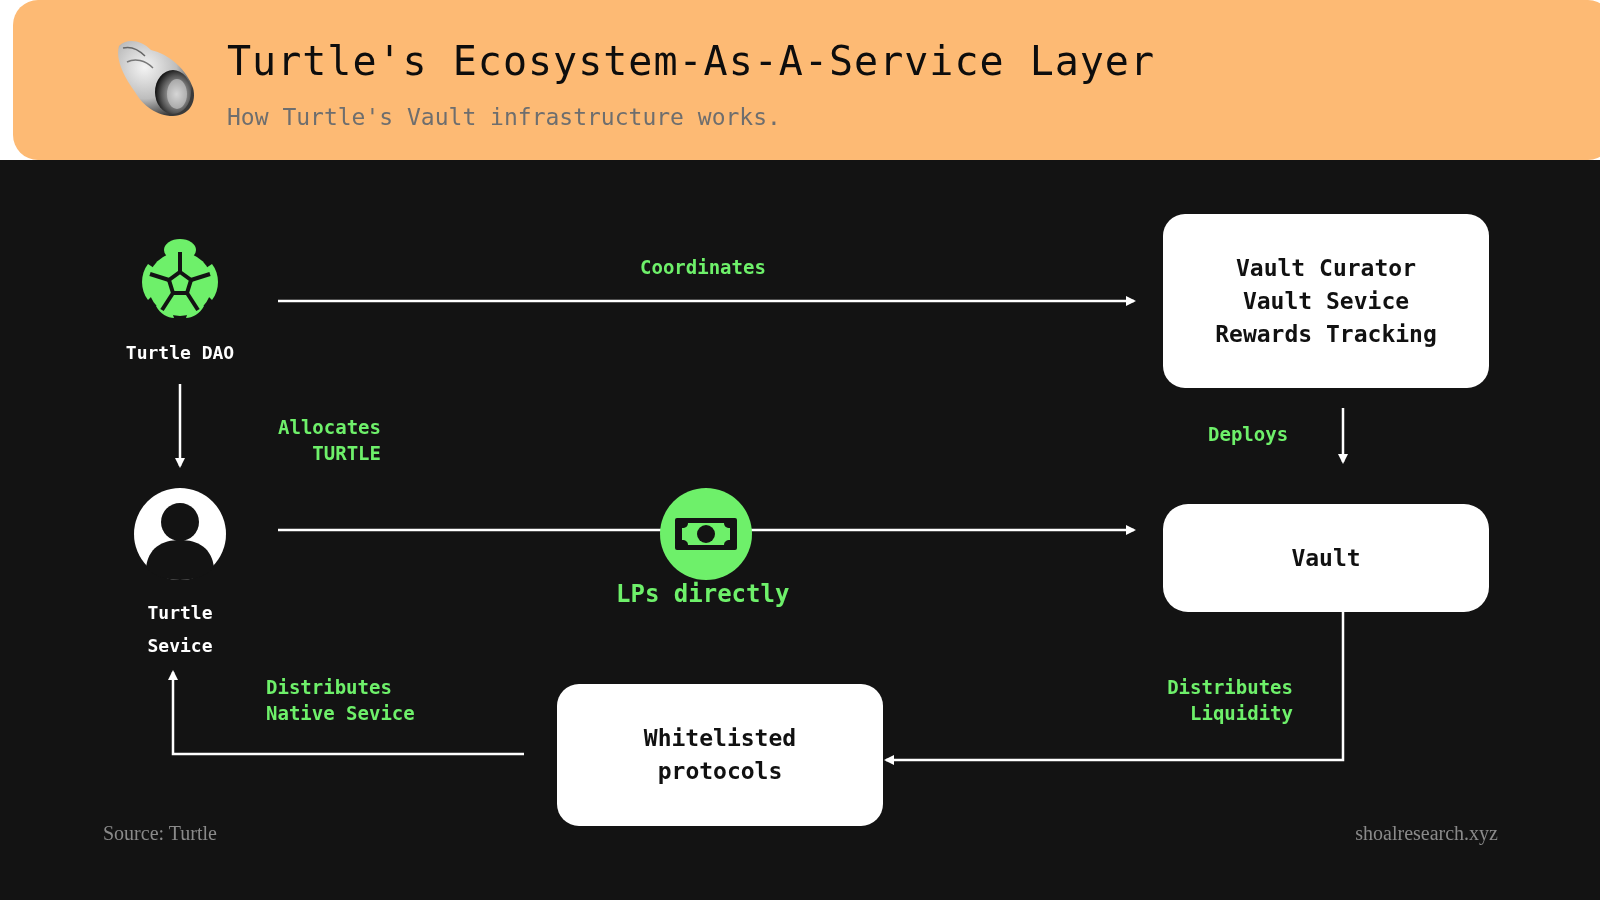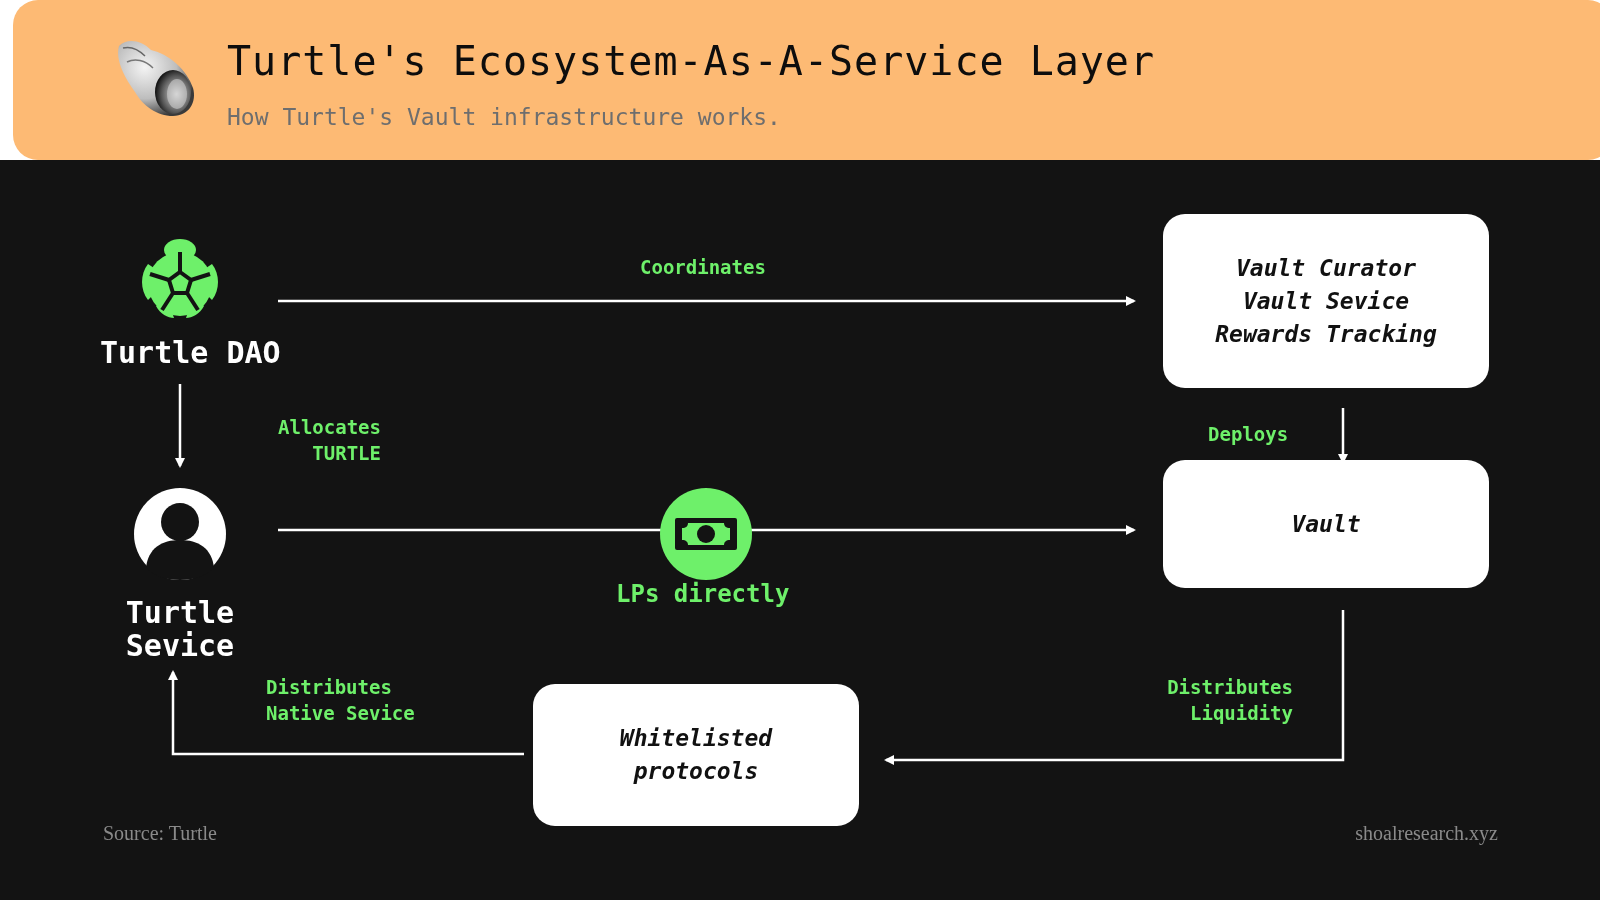--- a/index.html
+++ b/index.html
@@ -3,23 +3,23 @@
   <meta charset="utf-8">
   <style>
     html, body { margin: 0; padding: 0; }
     body { width: 1600px; height: 900px; background: #ffffff; overflow: hidden; font-family: "DejaVu Sans Mono", "Liberation Mono", monospace; }
     .header { position: absolute; left: 13px; top: 0; width: 1600px; height: 160px; background: #fdba74; border-radius: 25px; }
     .shell { position: absolute; left: 100px; top: 36px; width: 86px; height: 84px; }
     .title { position: absolute; left: 214px; top: 38px; font-size: 40px; color: #0d0d0d; letter-spacing: 1px; white-space: nowrap; }
     .subtitle { position: absolute; left: 214px; top: 104px; font-size: 23px; color: #6e6e6e; white-space: nowrap; }
     .panel { position: absolute; left: 0; top: 160px; width: 1600px; height: 740px; background: #131313; }
     .canvas { position: absolute; left: 0; top: 0; width: 1600px; height: 900px; }
-    .box { position: absolute; background: #ffffff; border-radius: 22px; display: flex; flex-direction: column; align-items: center; justify-content: center; color: #111; font-weight: bold; font-size: 23px; line-height: 33px; text-align: center; font-style: italic; }
+    .box { position: absolute; background: #ffffff; border-radius: 22px; display: flex; flex-direction: column; align-items: center; justify-content: center; color: #111; font-weight: bold; font-size: 23px; line-height: 33px; text-align: center; }
     .lbl { position: absolute; color: #6ef06a; font-weight: bold; font-size: 19px; line-height: 26px; white-space: nowrap; }
-    .node-lbl { position: absolute; color: #ffffff; font-weight: bold; font-size: 30px; line-height: 33px; text-align: center; white-space: nowrap; }
+    .node-lbl { position: absolute; color: #ffffff; font-weight: bold; font-size: 18px; line-height: 33px; text-align: center; white-space: nowrap; }
     .foot { position: absolute; color: #8a8a8a; font-size: 20px; white-space: nowrap; font-family: Liberation Serif, serif; }
     .icon { position: absolute; }
   </style>
 </head>
 <body>
 
 <div class="header">
   <svg class="shell" viewBox="0 0 86 84">
     <defs>
       <radialGradient id="shg" cx="35%" cy="35%" r="70%">
@@ -110,22 +110,22 @@
   <path d="M22 40 C 26 40, 28 38, 28 35 L 64 35 C 64 38, 66 40, 70 40 L 70 52 C 66 52, 64 54, 64 57 L 28 57 C 28 54, 26 52, 22 52 Z" fill="#6ef06a"></path>
   <circle cx="46" cy="46" r="9" fill="#131313"></circle>
 </svg>
 <div class="lbl" style="left:616px; top:578px; font-size:24px; line-height:32px;">LPs directly</div>
 
 <div class="box" style="left:1163px; top:214px; width:326px; height:174px;">
   <div>Vault Curator</div>
   <div>Vault Sevice</div>
   <div>Rewards Tracking</div>
 </div>
-<div class="box" style="left:1163px; top:460px; width:326px; height:128px;">
+<div class="box" style="left:1163px; top:504px; width:326px; height:108px;border-radius:25px;">
   <div>Vault</div>
 </div>
-<div class="box" style="left:533px; top:684px; width:326px; height:142px;">
+<div class="box" style="left:557px; top:684px; width:326px; height:142px;">
   <div>Whitelisted</div>
   <div>protocols</div>
 </div>
 
 <div class="foot" style="left:103px; top:822px;">Source: Turtle</div>
 <div class="foot" style="right:102px; top:822px;margin-left:43px;">shoalresearch.xyz</div>
 
 </body></html>

